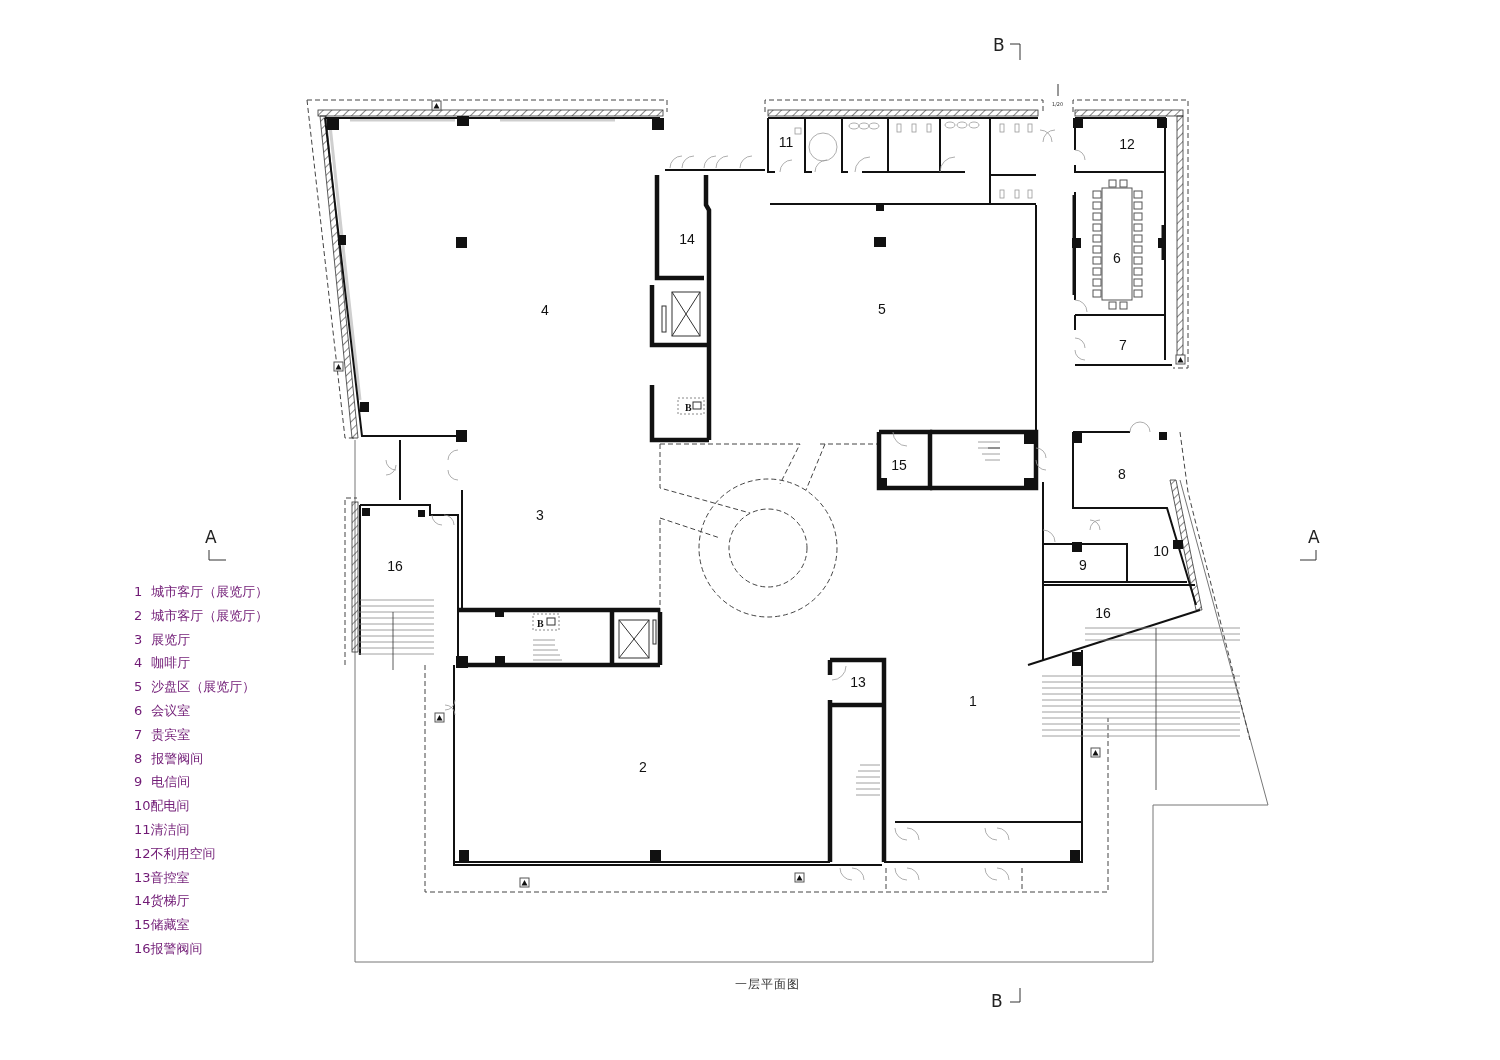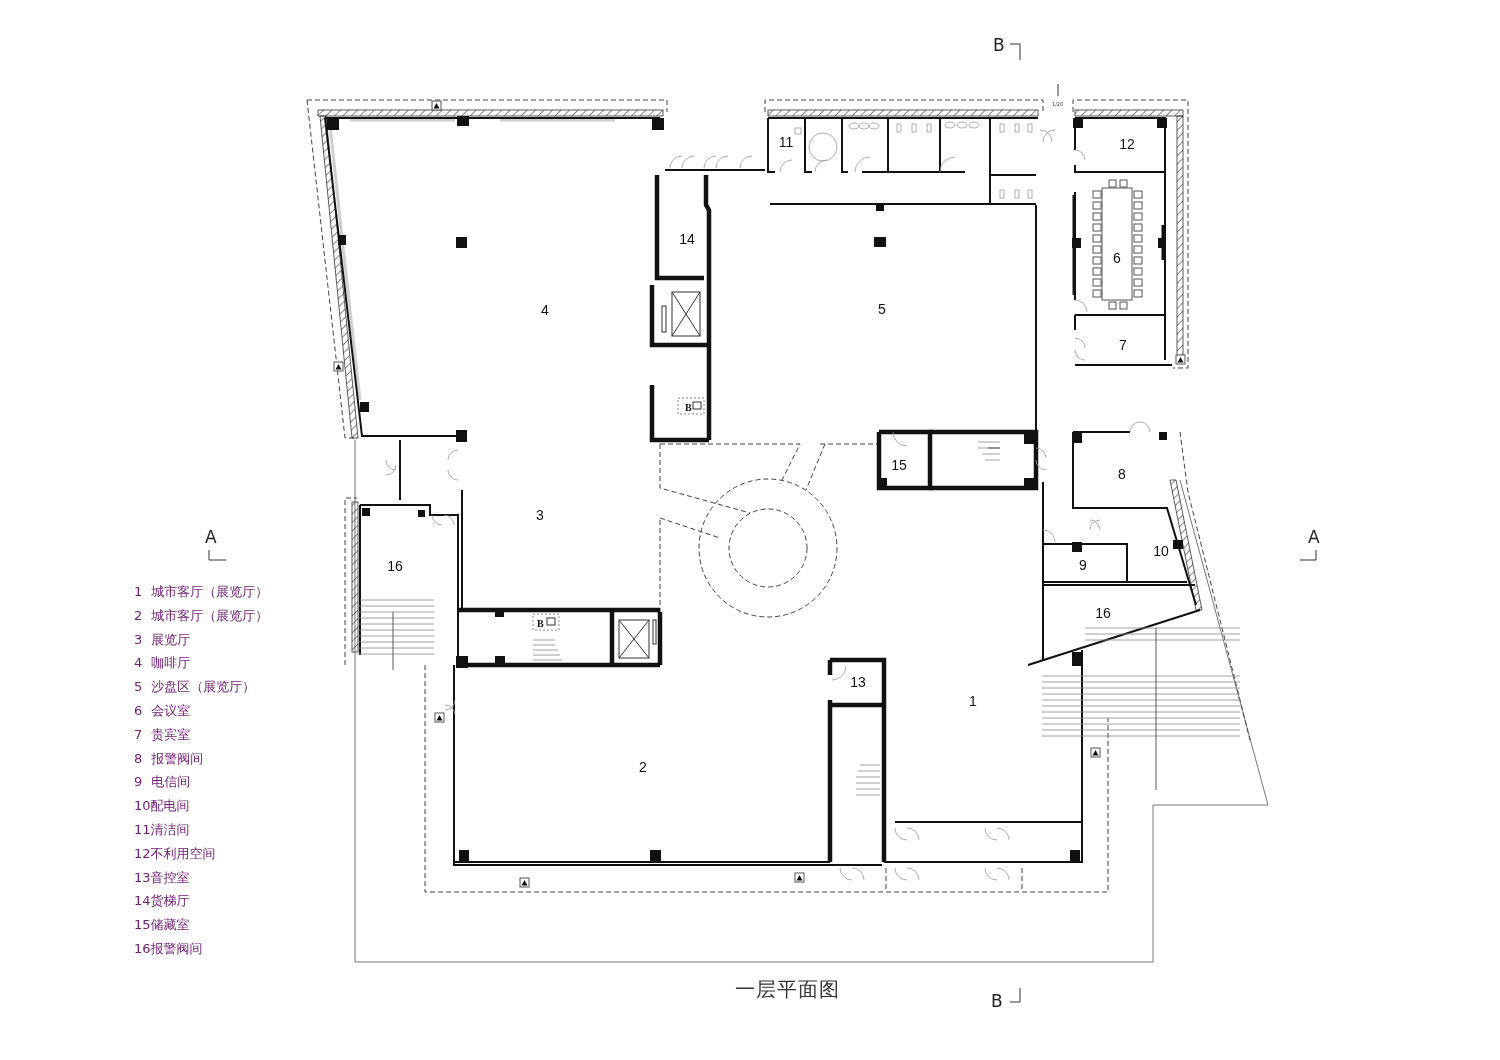--- a/index.html
+++ b/index.html
@@ -2,21 +2,21 @@
 <html><head>
 <meta charset="utf-8">
 <style>
   html, body { margin: 0; padding: 0; background: #ffffff; }
   body { width: 1500px; height: 1060px; position: relative; overflow: hidden;
          font-family: "DejaVu Sans", "Liberation Sans", sans-serif; color: #222; }
   #plan { position: absolute; left: 0; top: 0; width: 1500px; height: 1060px; }
   .legend { position: absolute; left: 134px; top: 580px; font-size: 13px; line-height: 23.8px; color: #701a75; }
   .legend-item { white-space: nowrap; }
   .legend-num { display: inline-block; min-width: 13px; }
-  .title { position: absolute; left: 735px; top: 976px; font-size: 20px; color: #333; letter-spacing: 1px; }
+  .title { position: absolute; left: 735px; top: 976px; font-size: 12px; color: #333; letter-spacing: 1px; }
   .sec-label { position: absolute; font-size: 17px; color: #222; }
   .room-label { font-family: "Liberation Sans", sans-serif; font-size: 14px; fill: #111; text-anchor: middle; dominant-baseline: middle; }
 </style>
 </head>
 <body>
 
 <svg id="plan" viewBox="0 0 1500 1060" xmlns="http://www.w3.org/2000/svg">
   <defs>
     <pattern id="hatch" width="6" height="6" patternUnits="userSpaceOnUse" patternTransform="rotate(45)">
       <line x1="0" y1="0" x2="0" y2="6" stroke="#333" stroke-width="1.2"></line>

